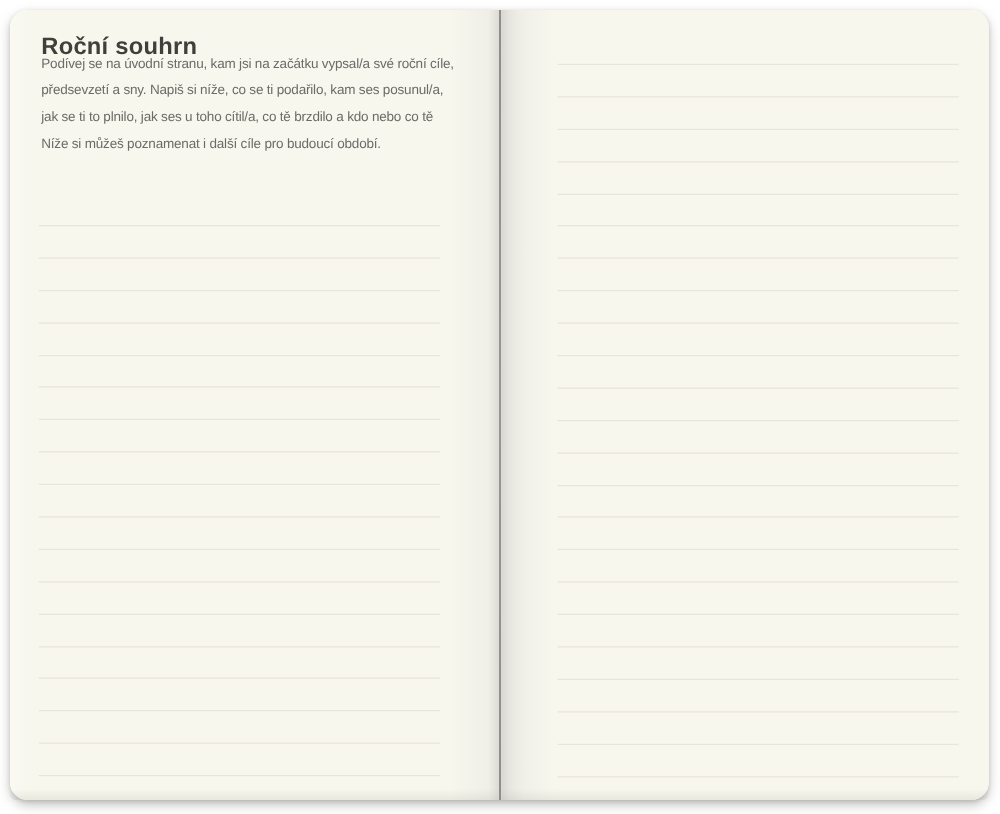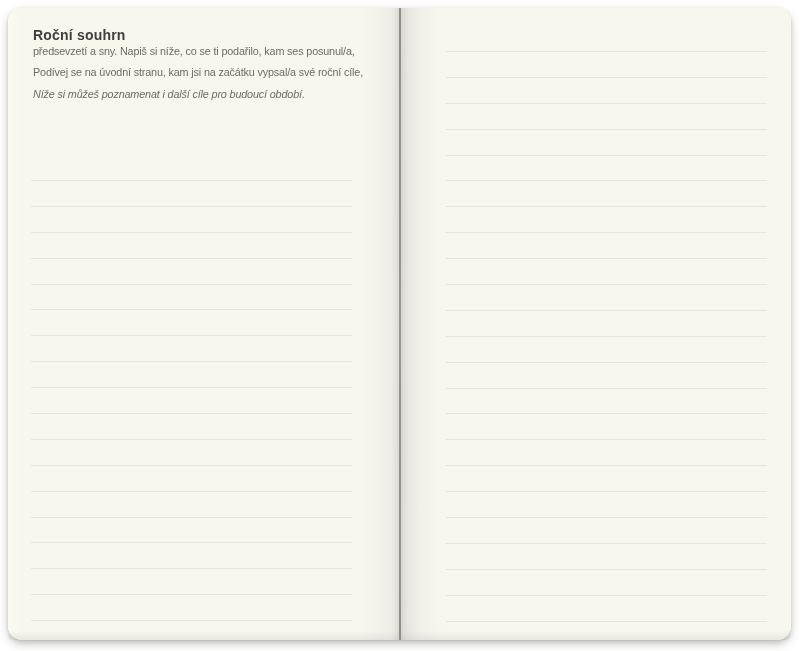--- a/index.html
+++ b/index.html
@@ -29,47 +29,48 @@
       #d8d7d2 0px,#e7e6e0 7px,#f1f0e8 18px,
       var(--page,#f8f7ee) 42px,var(--page,#f8f7ee) 100%);
   }
   .page::after{ 
     content:"";position:absolute;left:0;right:0;bottom:0;height:9px;
     background:linear-gradient(to bottom,rgba(172,170,160,0),rgba(172,170,160,.20));
     border-radius:inherit;pointer-events:none;
   }
   .heading{
     position:absolute;left:25px;top:19px;
-    font-size:14px;font-weight:700;letter-spacing:.2px;
+    font-size:19px;font-weight:700;letter-spacing:.2px;
     color:var(--heading,#3f3f3b);white-space:nowrap;
   }
   .intro{
     position:absolute;left:25px;top:33px;
     font-size:10.8px;line-height:21.4px;letter-spacing:-0.15px;
     color:var(--body,#6b6b67);white-space:nowrap;
   }
   .intro .para-line{white-space:nowrap;}
-  .intro .italic-line{font-style:italic;}
+  .intro .italic-line{}
   .ruled{position:absolute;}
   .ruled-line{height:1px;background:var(--line,#e8e6d9);margin-bottom:24.9px;}
   #left-lines{left:23px;top:172px;width:321px;}
   #right-lines{left:45px;top:43px;width:321px;}
 </style>
 </head>
 <body style="background: rgb(255, 255, 255);">
 
 <div class="spread">
 
   <div class="page page-left">
     <div class="heading">Roční souhrn</div>
 
     <div class="intro">
 
-      <div class="para-line">předsevzetí a sny. Napiš si níže, co se ti podařilo, kam ses posunul/a,</div>
-        <div class="para-line">Podívej se na úvodní stranu, kam jsi na začátku vypsal/a své roční cíle,</div>
+      <div class="para-line">Podívej se na úvodní stranu, kam jsi na začátku vypsal/a své roční cíle,</div>
+        <div class="para-line">předsevzetí a sny. Napiš si níže, co se ti podařilo, kam ses posunul/a,</div>
+        <div class="para-line">jak se ti to plnilo, jak ses u toho cítil/a, co tě brzdilo a kdo nebo co tě</div>
         <div class="italic-line">Níže si můžeš poznamenat i další cíle pro budoucí období.</div>
     </div>
 
     <div class="ruled" id="left-lines">
         <div class="ruled-line"></div>
         <div class="ruled-line"></div>
         <div class="ruled-line"></div>
         <div class="ruled-line"></div>
         <div class="ruled-line"></div>
         <div class="ruled-line"></div>

